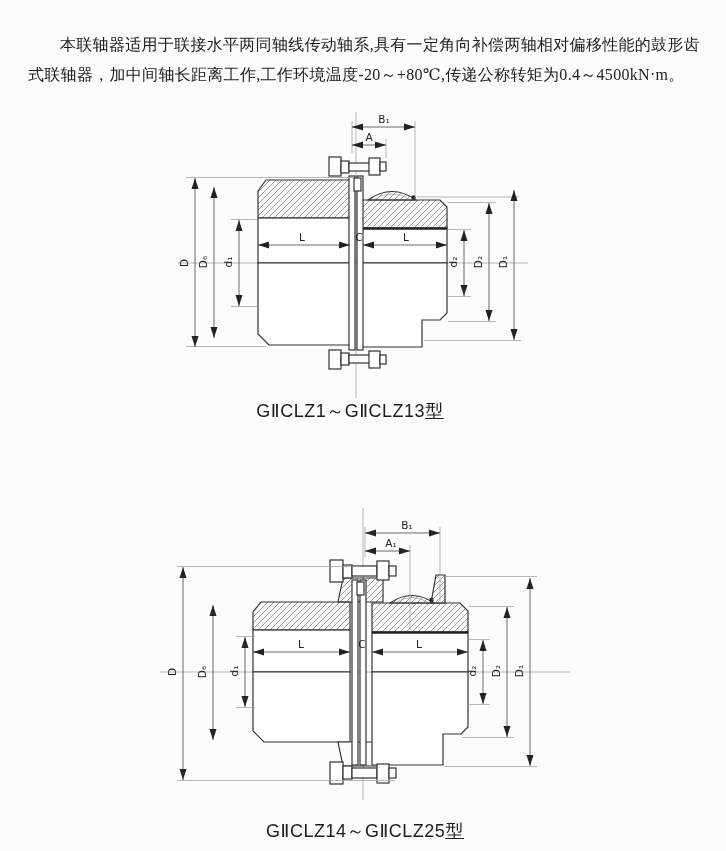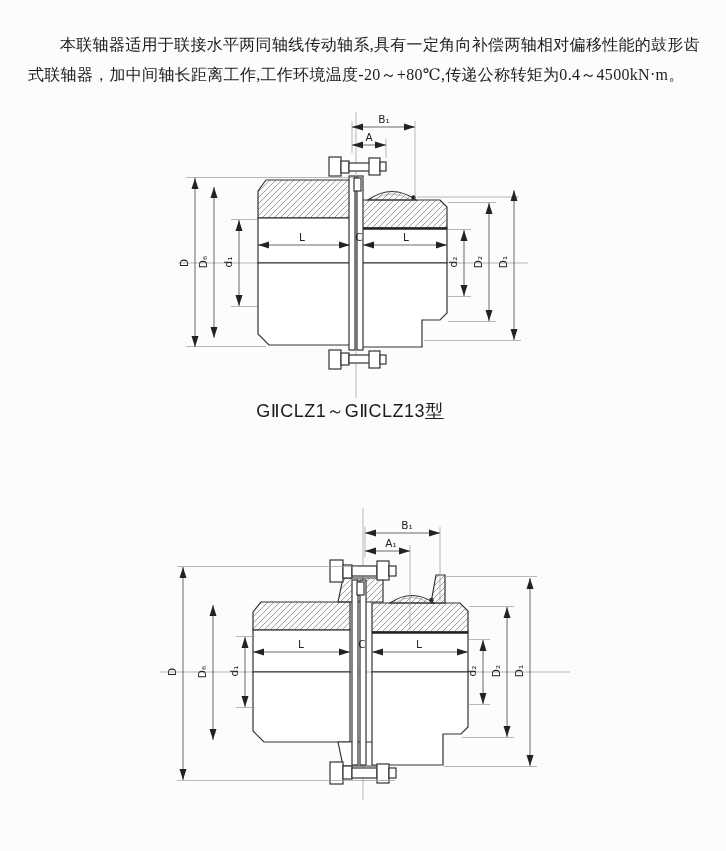--- a/index.html
+++ b/index.html
@@ -245,14 +245,17 @@
       <text class="lbl" transform="rotate(-90 523 671)" x="523" y="671" text-anchor="middle">D₁</text>
 
       <line class="dim" x1="253" y1="652" x2="350" y2="652" marker-start="url(#f2s)" marker-end="url(#f2e)"></line>
       <text class="lbl" x="301" y="648" text-anchor="middle">L</text>
       <text class="lbl" x="362" y="648" text-anchor="middle">C</text>
       <line class="dim" x1="372" y1="652" x2="468" y2="652" marker-start="url(#f2s)" marker-end="url(#f2e)"></line>
       <text class="lbl" x="419" y="648" text-anchor="middle">L</text>
     </g>
   </svg>
 
+  <div class="caption cap2">
+    <span>GⅡCLZ14～GⅡCLZ25</span><span class="u">型</span>
+  </div>
 
 </div>
 
 </body></html>

